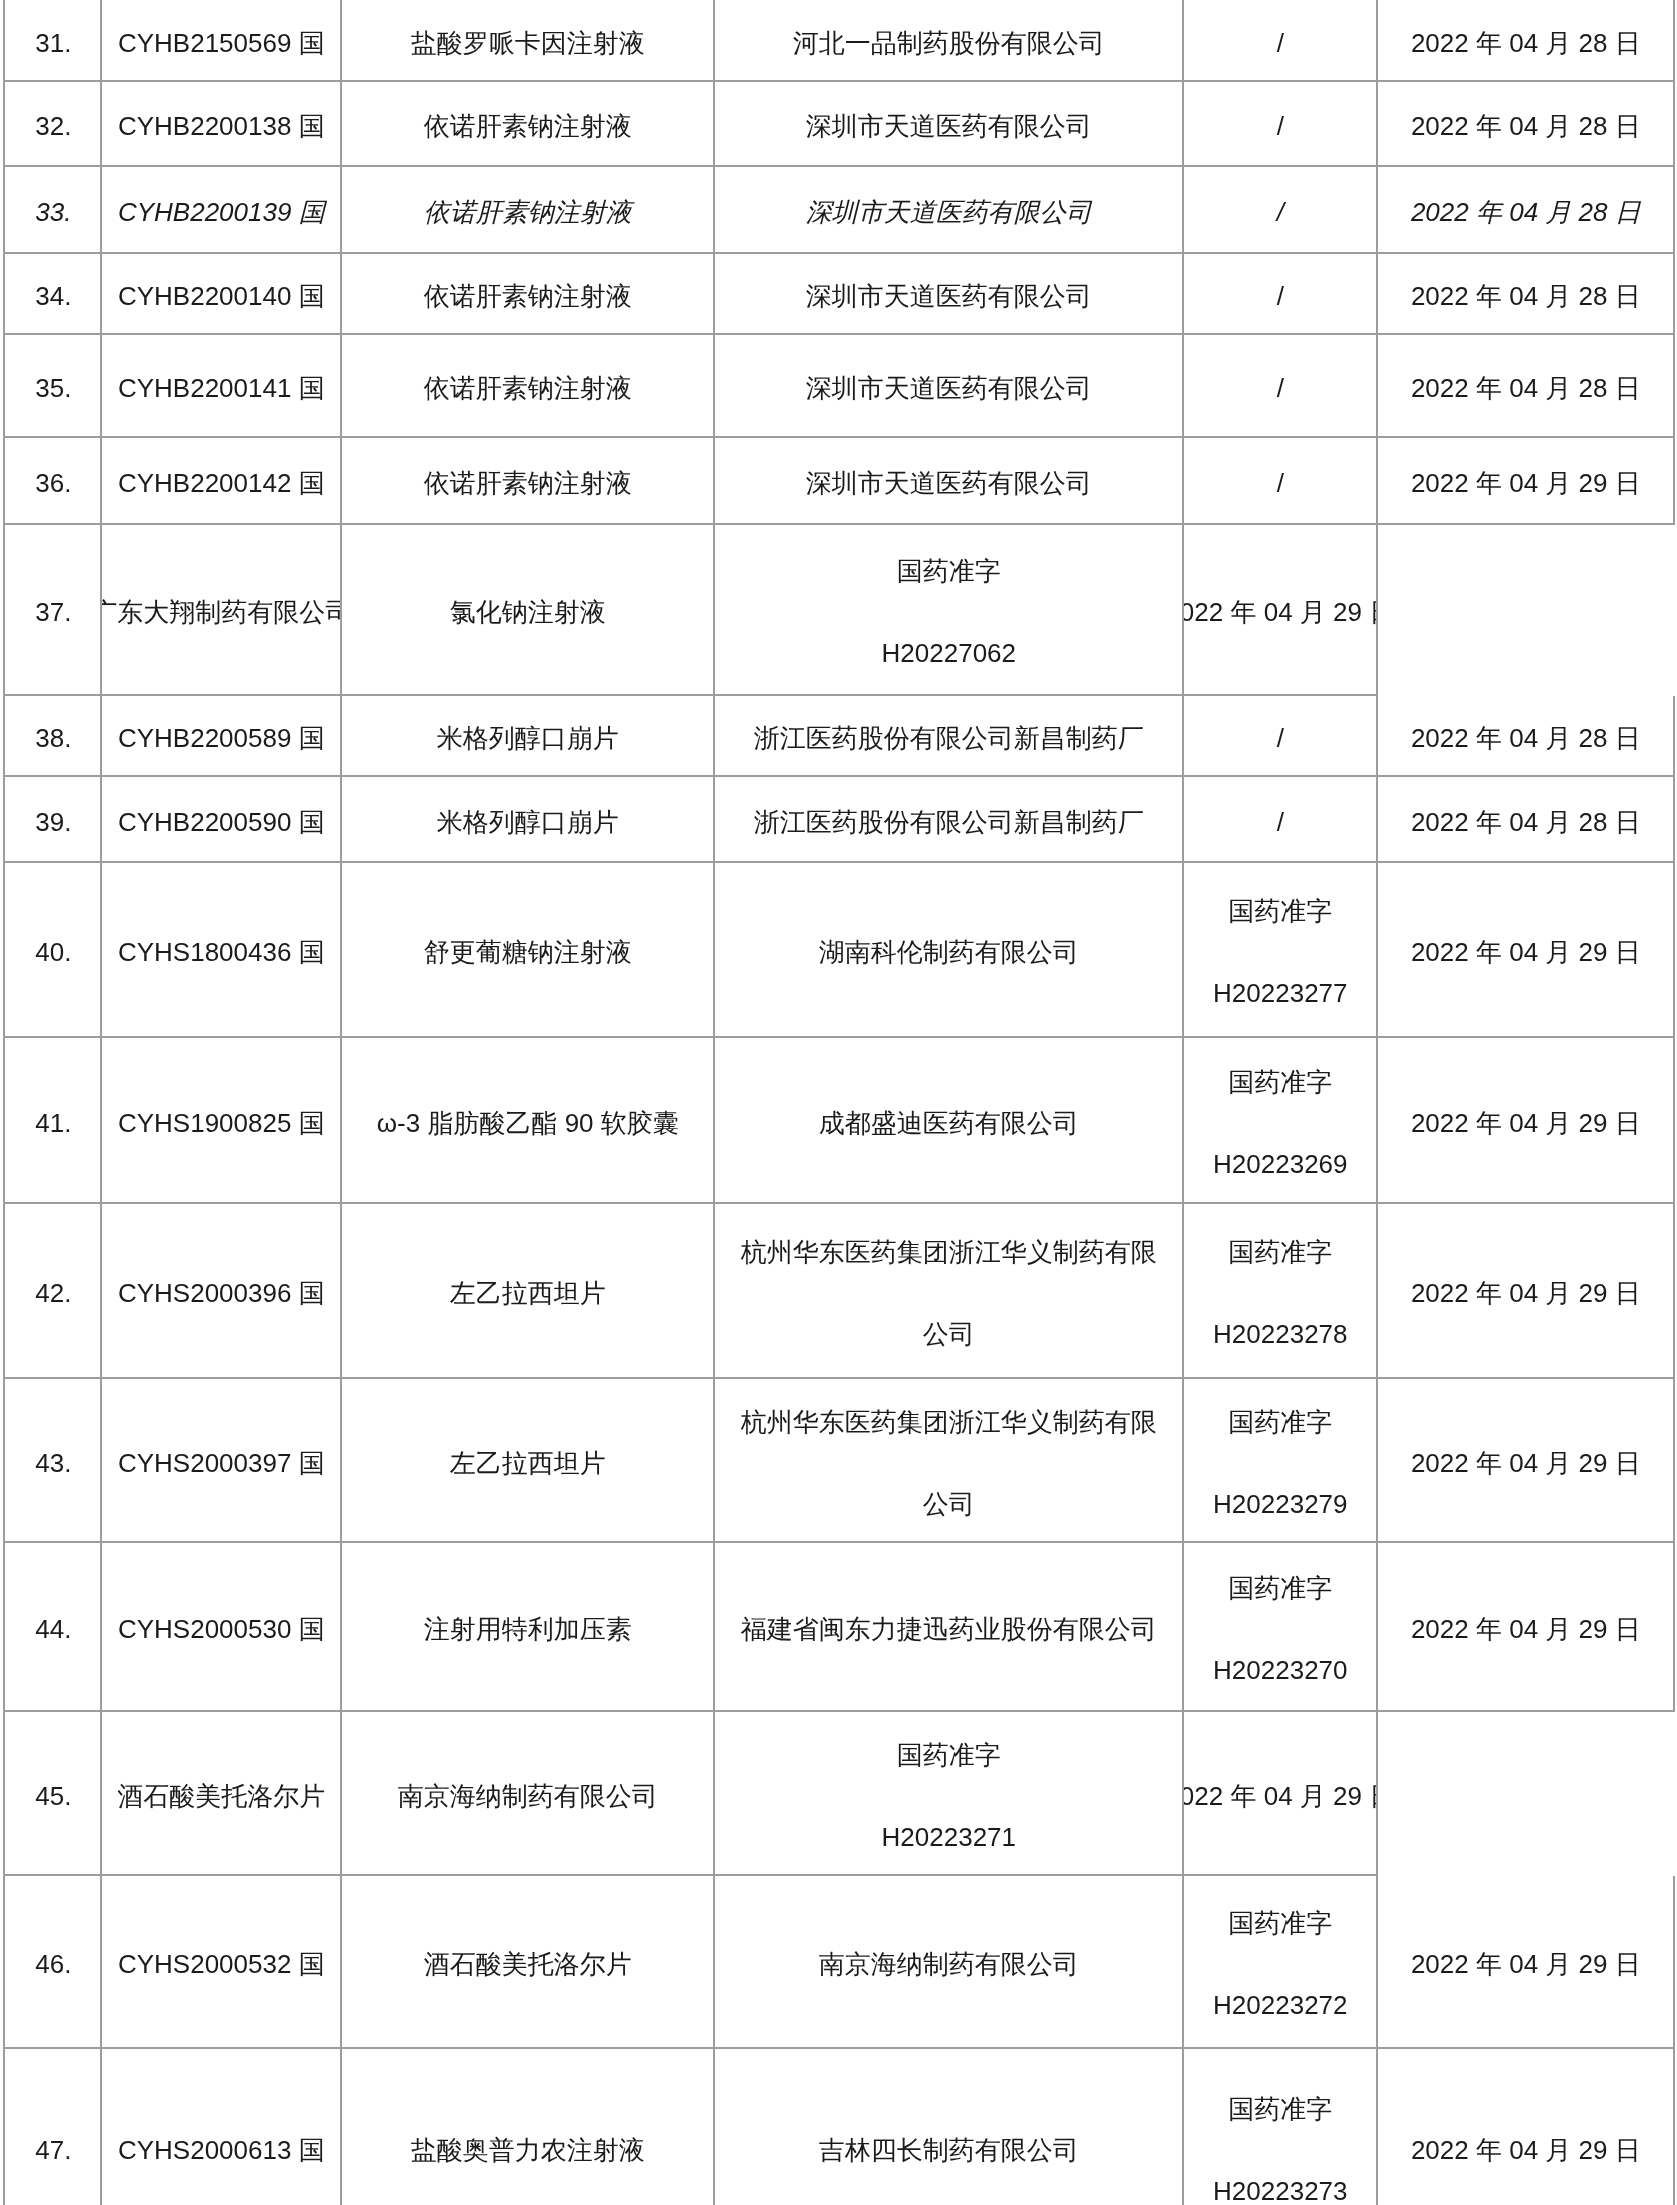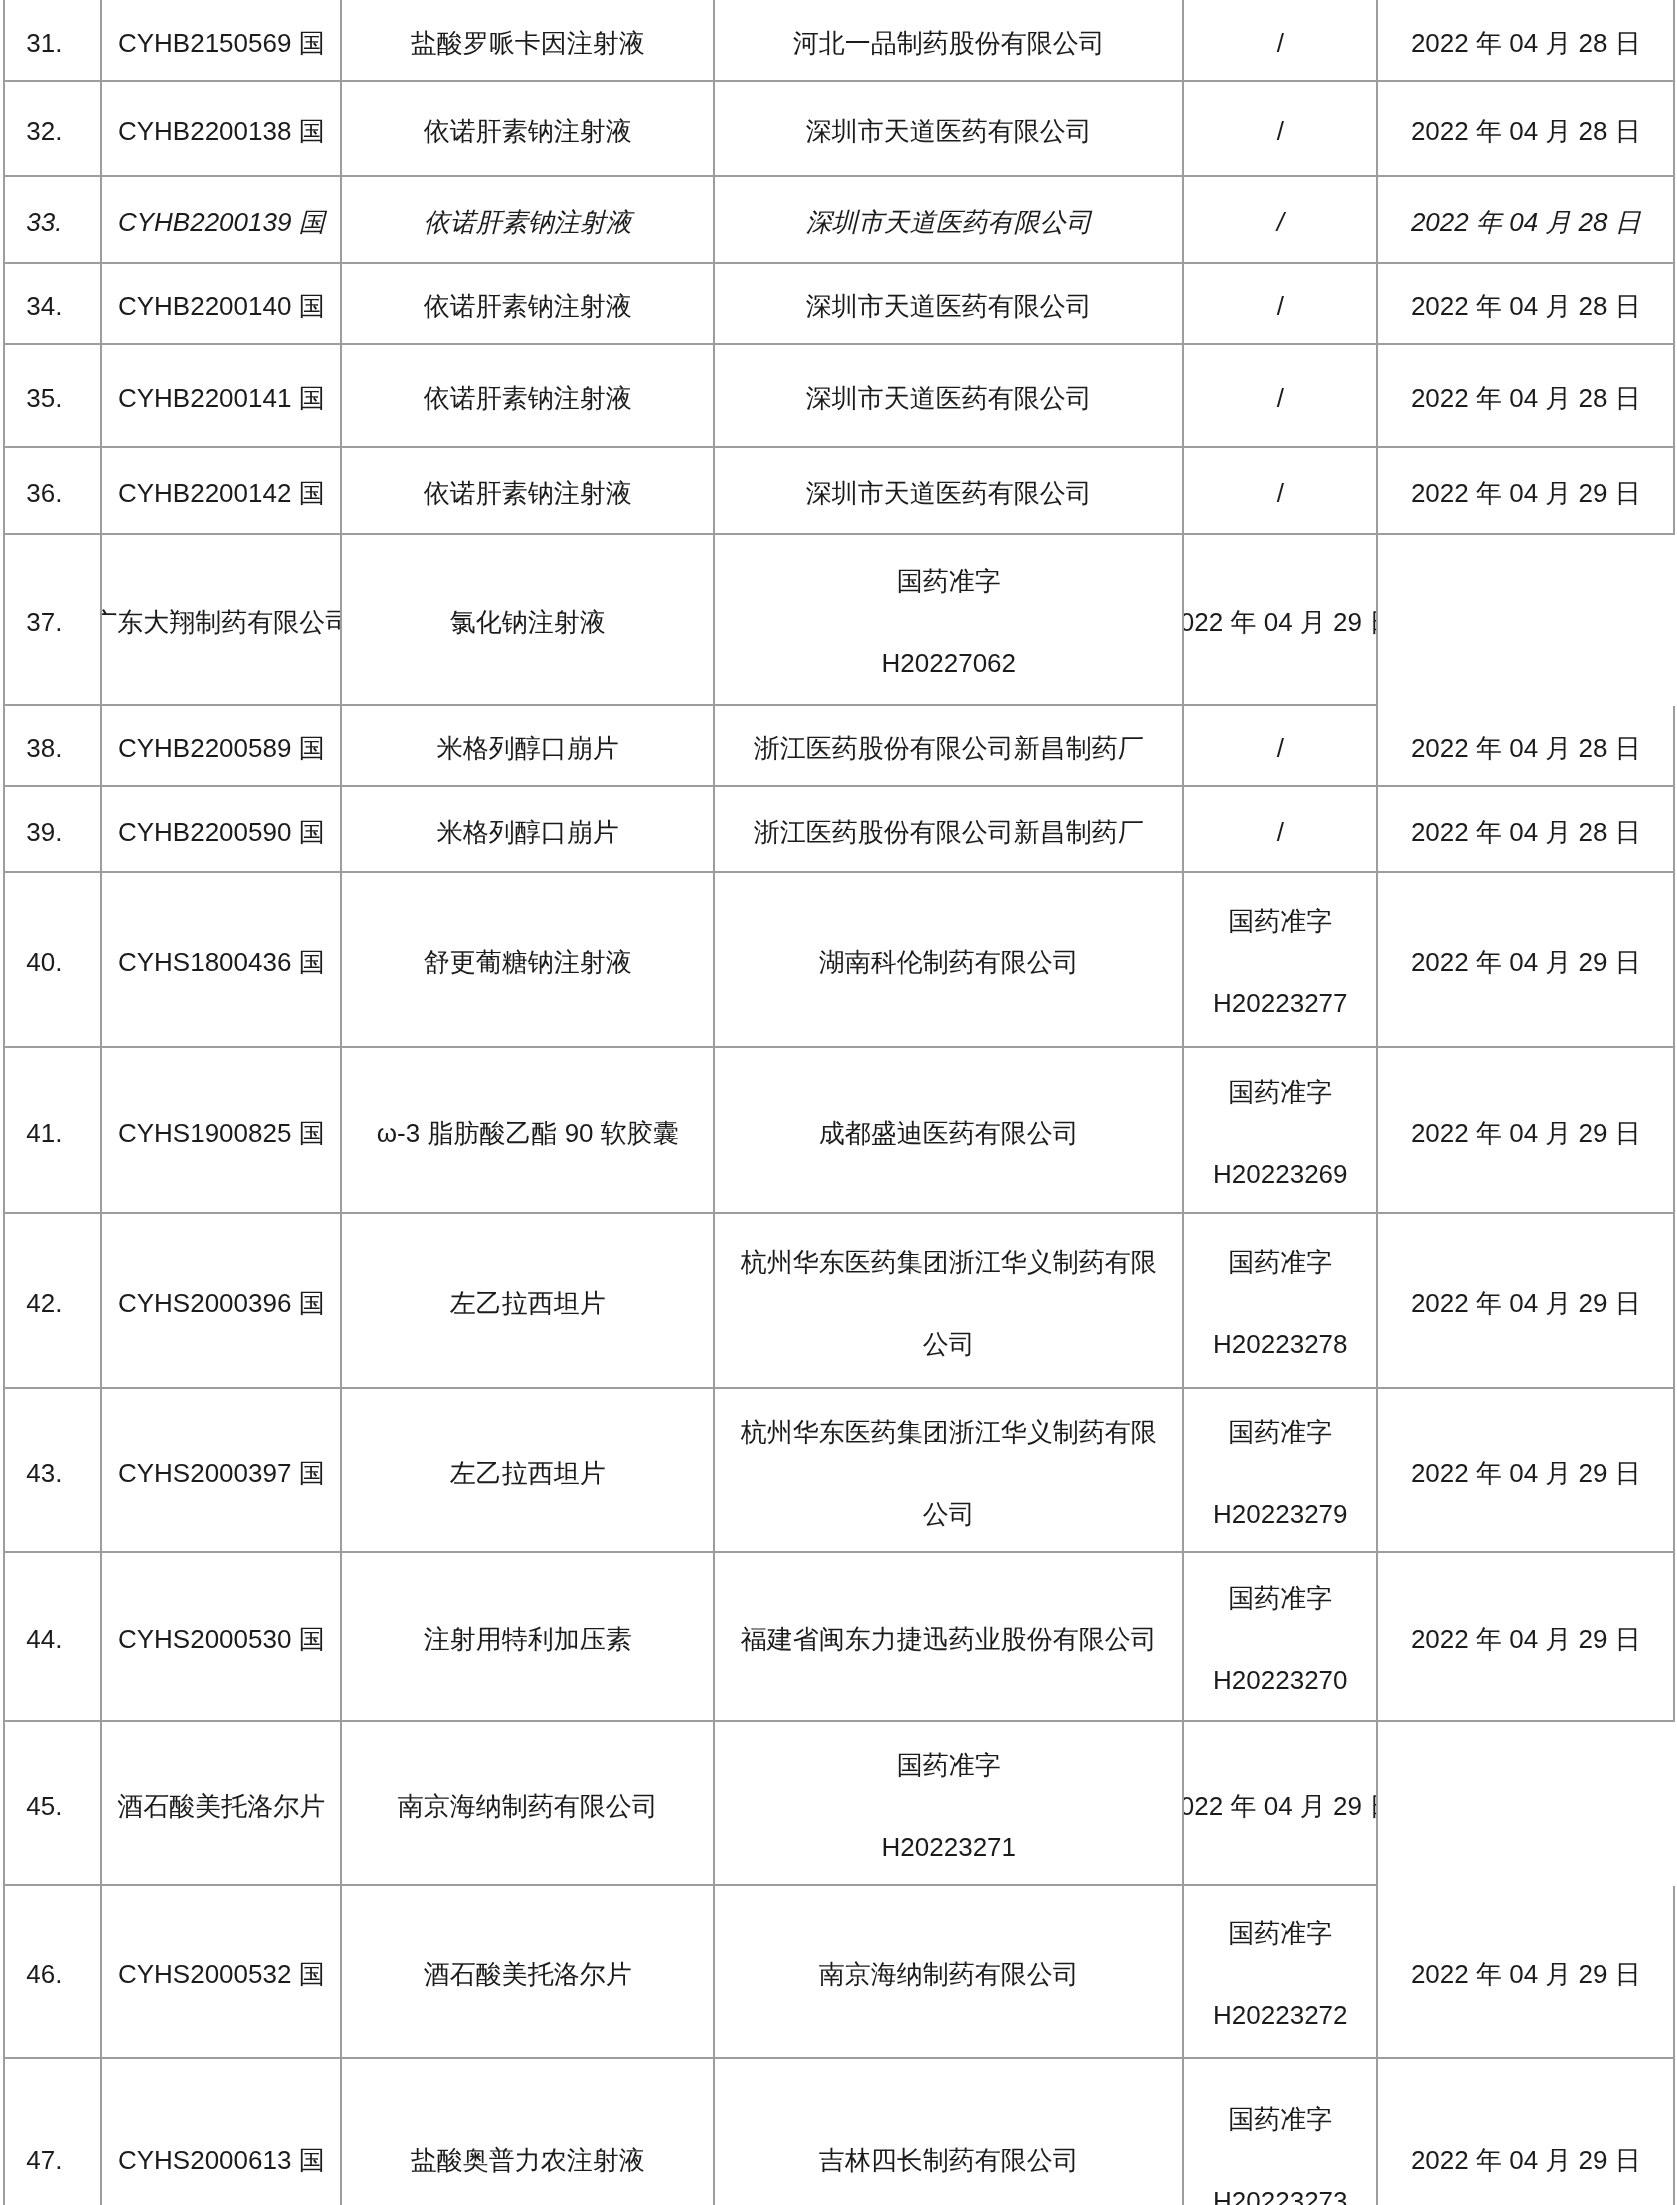--- a/index.html
+++ b/index.html
@@ -30,21 +30,21 @@
     justify-content:center;
     row-gap:52px;
     font-size:26px;
     line-height:30px;
     white-space:nowrap;
     padding-top:5px;
     overflow:hidden;
   }
   .cell.seq{
     align-items:flex-start;
-    padding-left:21px;
+    padding-left:30px;
   }
   .row:last-child .cell{border-bottom:none;}
 </style>
 </head>
 <body>
 
 <div class="doc-table">
     <div class="row" style="height: 82px;">
       <div class="cell seq">
         <span>31.</span>
@@ -58,21 +58,21 @@
       <div class="cell">
         <span>河北一品制药股份有限公司</span>
       </div>
       <div class="cell">
         <span>/</span>
       </div>
       <div class="cell">
         <span>2022 年 04 月 28 日</span>
       </div>
     </div>
-    <div class="row" style="height: 95px;">
+    <div class="row" style="height: 85px;">
       <div class="cell seq">
         <span>32.</span>
       </div>
       <div class="cell">
         <span>CYHB2200138 国</span>
       </div>
       <div class="cell">
         <span>依诺肝素钠注射液</span>
       </div>
       <div class="cell">

